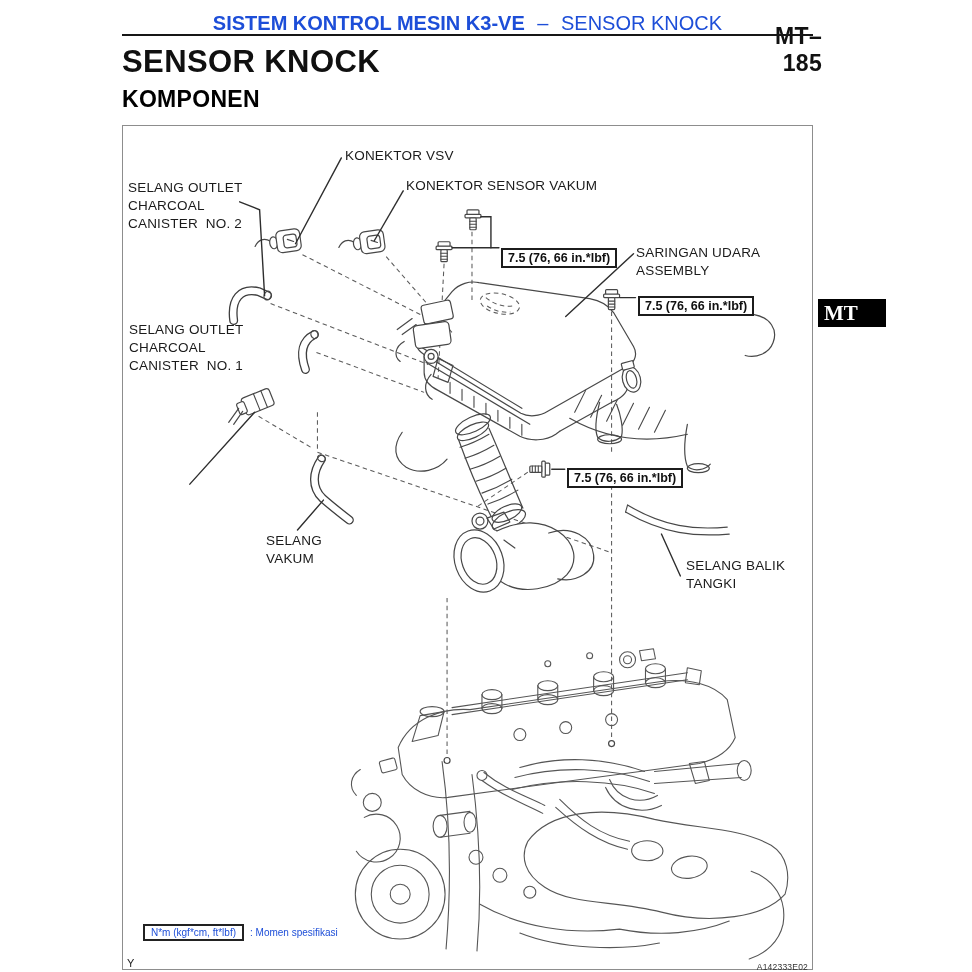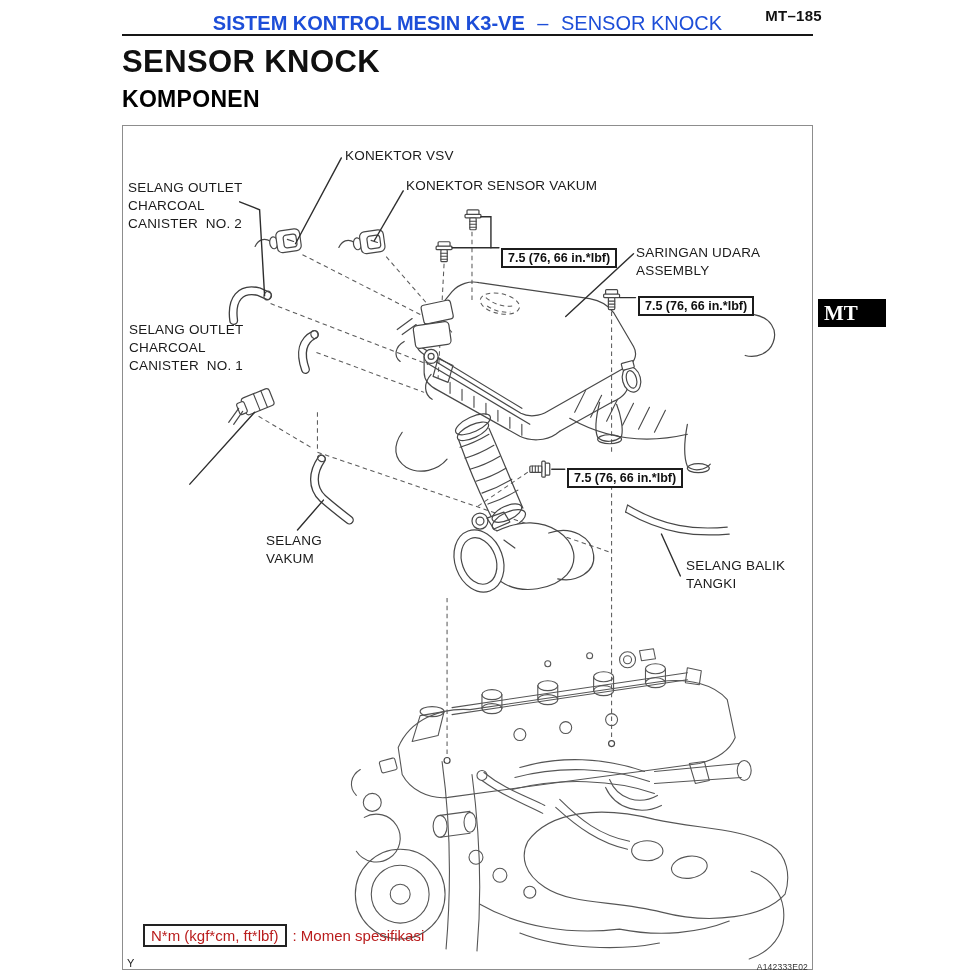--- a/index.html
+++ b/index.html
@@ -8,22 +8,22 @@
     font-family:"Liberation Sans", sans-serif;color:#111;overflow:hidden;
   }
   
   .hdr-center{
     position:absolute;left:122px;top:12px;width:691px;text-align:center;
     font-size:20px;color:#1d4ed8;white-space:nowrap;
   }
   .hdr-center .bold{font-weight:bold;}
   .hdr-center .sep{margin:0 7px;}
   .page-num{
-    position:absolute;left:742px;top:7px;width:80px;text-align:right;
-    font-size:15px;font-weight:bold;color:#111;letter-spacing:.3px;
+    position:absolute;left:742px;top:23px;width:80px;text-align:right;
+    font-size:23px;font-weight:bold;color:#111;letter-spacing:.3px;
   }
   .hdr-rule{position:absolute;left:122px;top:34px;width:691px;height:2px;background:#161616;}
   .doc-title{
     position:absolute;left:122px;top:44px;font-size:31px;font-weight:bold;
     letter-spacing:.4px;color:#101010;
   }
   .doc-subtitle{
     position:absolute;left:122px;top:86px;font-size:23px;font-weight:bold;
     letter-spacing:.3px;color:#000000;
   }
@@ -41,21 +41,21 @@
   }
   .figure svg{position:absolute;left:0;top:0;width:100%;height:100%;}
   .fig-label{
     position:absolute;font-size:13.5px;line-height:18px;color:#1b1b1b;
     white-space:pre-wrap;letter-spacing:.2px;
   }
   .torque-box{
     position:absolute;border:2px solid #1c1c1c;background:#fff;color:#101010;
     font-size:12.5px;font-weight:bold;padding:1px 5px 1px 5px;white-space:nowrap;margin-top:12px;
   }
-  .note-line{position:absolute;left:20px;top:798px;font-size:15px;color:#b91c1c;white-space:nowrap;}
+  .note-line{position:absolute;left:20px;top:798px;font-size:10px;color:#1d4ed8;white-space:nowrap;}
   .note-box{
     display:inline-block;border:2px solid #222;padding:1px 6px;margin-right:6px;background:#fff;
   }
   .fig-code{position:absolute;right:4px;top:836px;font-size:8.5px;color:#333;letter-spacing:.2px;}
   .page-marker{position:absolute;left:4px;top:831px;font-size:11px;color:#222;}
   
   .art{stroke:#484848;stroke-width:1.2;fill:none;stroke-linecap:round;stroke-linejoin:round;}
   .artf{stroke:#484848;stroke-width:1.2;fill:#fff;stroke-linecap:round;stroke-linejoin:round;}
   .eng{stroke:#565656;stroke-width:1.1;fill:none;stroke-linecap:round;stroke-linejoin:round;}
   .leader{stroke:#2e2e2e;stroke-width:1.4;fill:none;stroke-linecap:round;}

